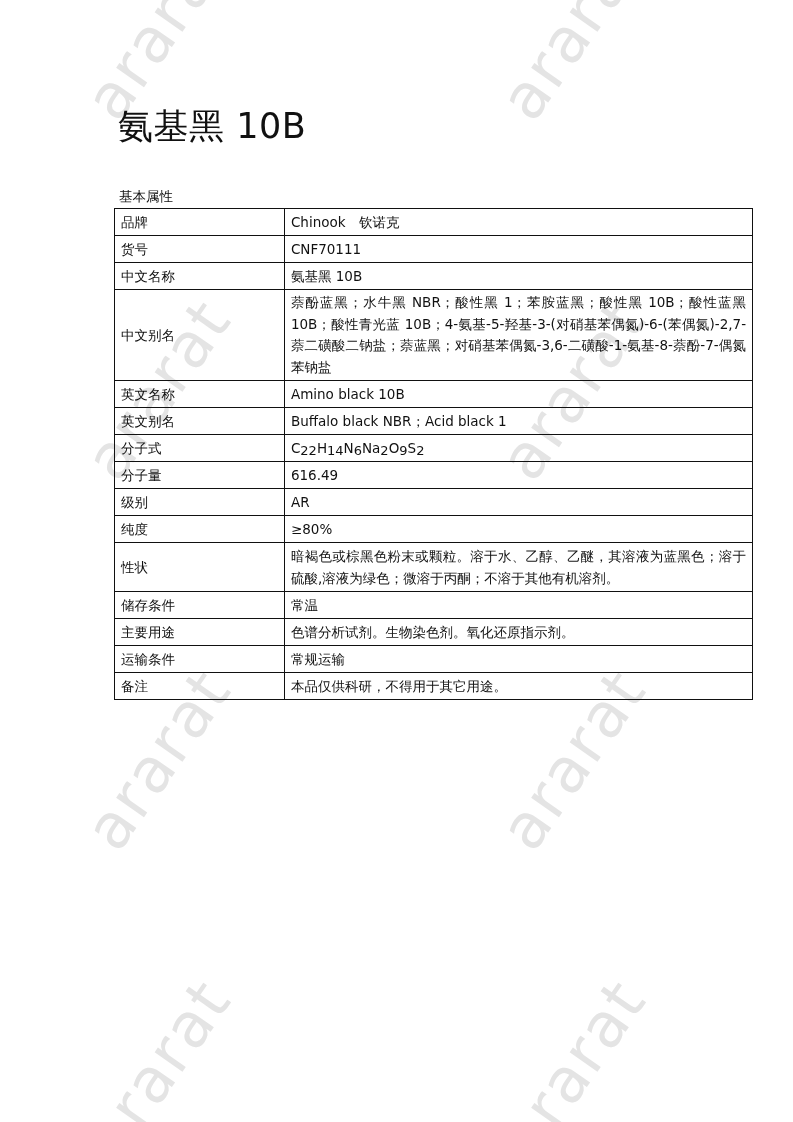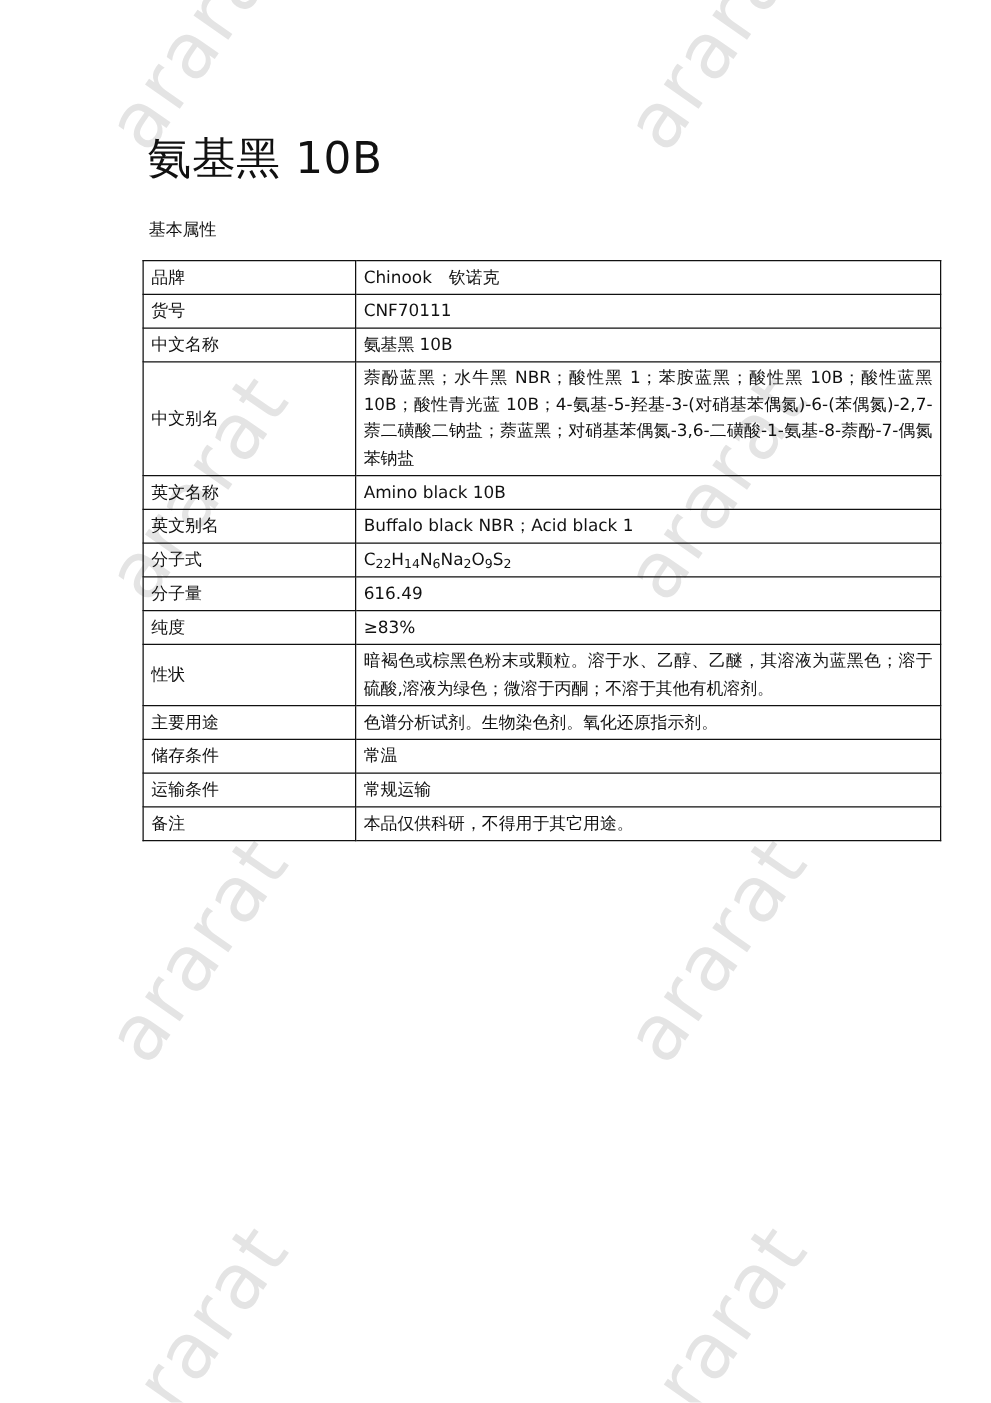--- a/index.html
+++ b/index.html
@@ -34,21 +34,21 @@
       font-size: 35px;
       font-weight: normal;
       margin: 0;
       color: #111;
       z-index: 2;
       letter-spacing: 0.5px;
     }
     .section-label {
       position: absolute;
       left: 119px;
-      top: 175px;
+      top: 188px;
       font-size: 13.5px;
       color: #111;
       z-index: 2;
     }
     table.props {
       position: absolute;
       left: 114px;
       top: 208px;
       width: 639px;
       border-collapse: collapse;
@@ -63,21 +63,21 @@
       line-height: 22px;
     }
     table.props td.k {
       width: 138px;
     }
     table.props td.v {
       width: 403px;
       text-align: justify;
     }
     table.props tr { height: 26.5px; }
-    sub { font-size: 10px; vertical-align: -2px; line-height: 0; }
+    sub { font-size: 13px; vertical-align: -2px; line-height: 0; }
   </style>
 </head>
 <body>
 
 <div class="watermark" style="left:130px; top:60px;">ararat</div>
 <div class="watermark" style="left:545px; top:60px;">ararat</div>
 <div class="watermark" style="left:130px; top:420px;">ararat</div>
 <div class="watermark" style="left:545px; top:420px;">ararat</div>
 <div class="watermark" style="left:130px; top:790px;">ararat</div>
 <div class="watermark" style="left:545px; top:790px;">ararat</div>
@@ -115,34 +115,38 @@
     </tr>
     <tr>
       <td class="k">分子式</td>
       <td class="v" id="formula-cell"><span>C</span><sub>22</sub><span>H</span><sub>14</sub><span>N</span><sub>6</sub><span>Na</span><sub>2</sub><span>O</span><sub>9</sub><span>S</span><sub>2</sub></td>
     </tr>
     <tr>
       <td class="k">分子量</td>
       <td class="v">616.49</td>
     </tr>
     <tr>
+      <td class="k">级别</td>
+      <td class="v">AR</td>
+    </tr>
+    <tr>
       <td class="k">纯度</td>
-      <td class="v">≥83%</td>
+      <td class="v">≥80%</td>
     </tr>
     <tr>
       <td class="k">性状</td>
       <td class="v">暗褐色或棕黑色粉末或颗粒。溶于水、乙醇、乙醚，其溶液为蓝黑色；溶于硫酸,溶液为绿色；微溶于丙酮；不溶于其他有机溶剂。</td>
     </tr>
     <tr>
+      <td class="k">储存条件</td>
+      <td class="v">常温</td>
+    </tr>
+    <tr>
       <td class="k">主要用途</td>
       <td class="v">色谱分析试剂。生物染色剂。氧化还原指示剂。</td>
-    </tr>
-    <tr>
-      <td class="k">储存条件</td>
-      <td class="v">常温</td>
     </tr>
     <tr>
       <td class="k">运输条件</td>
       <td class="v">常规运输</td>
     </tr>
     <tr>
       <td class="k">备注</td>
       <td class="v">本品仅供科研，不得用于其它用途。</td>
     </tr>
   </tbody>

